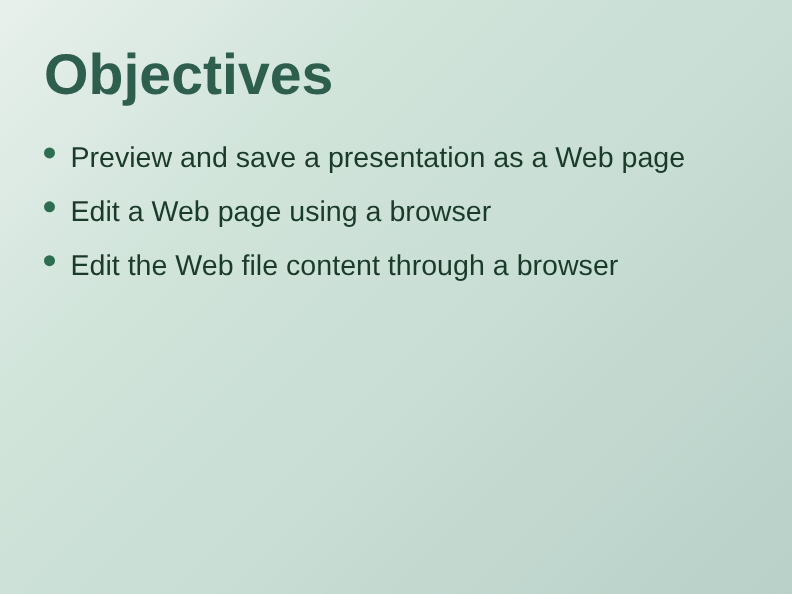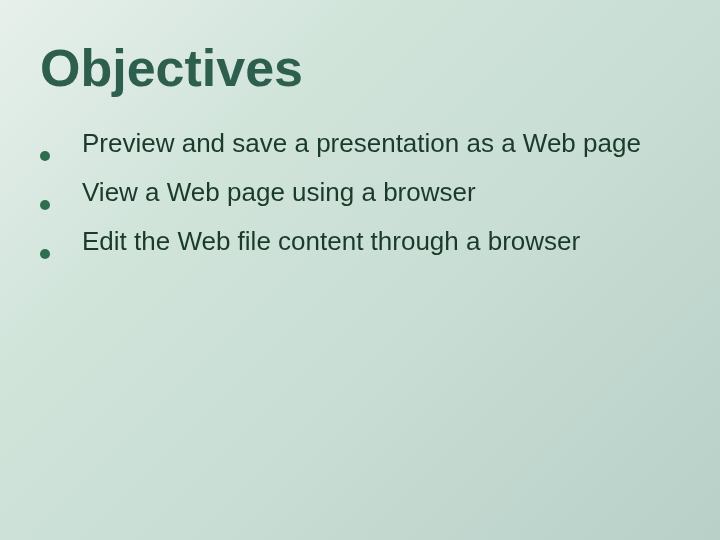--- a/index.html
+++ b/index.html
@@ -38,24 +38,23 @@
     .bullets {
       list-style: none;
       flex: 1;
     }
 
     .bullets li {
       font-size: 26px;
       color: #1a3a2a;
       margin-bottom: 14px;
       display: flex;
-      align-items: flex-end;
+      align-items: flex-start;
       line-height: 1.35;
       font-family: Arial, sans-serif;
-      gap: 18px;
     }
 
     .bullet-dot {
       display: inline-block;
       width: 10px;
       height: 10px;
       border-radius: 50%;
       background-color: #2e6e50;
       margin-top: 8px;
       margin-right: 14px;
@@ -95,21 +94,21 @@
 <div class="slide">
   <div class="title">Objectives</div>
 
   <ul class="bullets">
   <li>
         <span class="bullet-dot"></span>
         <span class="bullet-text">Preview and save a presentation as a Web page</span>
       </li>
       <li>
         <span class="bullet-dot"></span>
-        <span class="bullet-text">View a Web page using a browser</span>
+        <span class="bullet-text">Edit a Web page using a browser</span>
       </li>
       <li>
         <span class="bullet-dot"></span>
         <span class="bullet-text">Edit the Web file content through a browser</span>
       </li>
     </ul>
 
 </div>
 
 </body></html>

